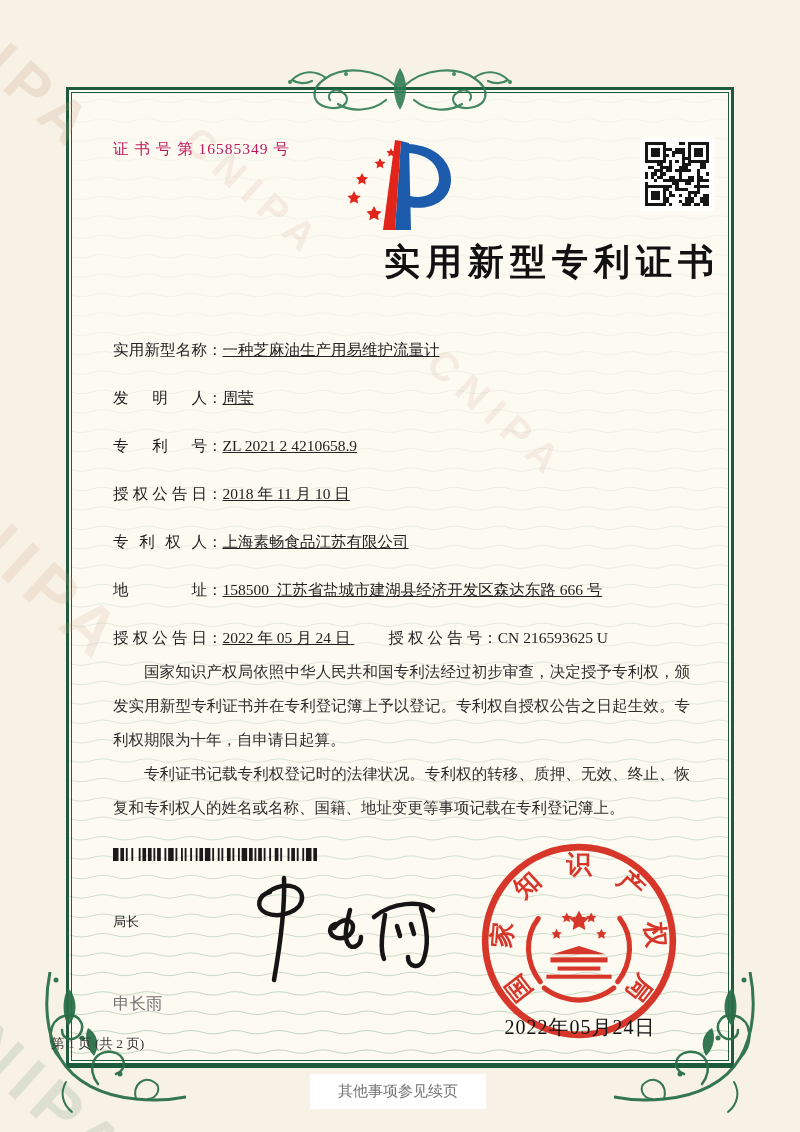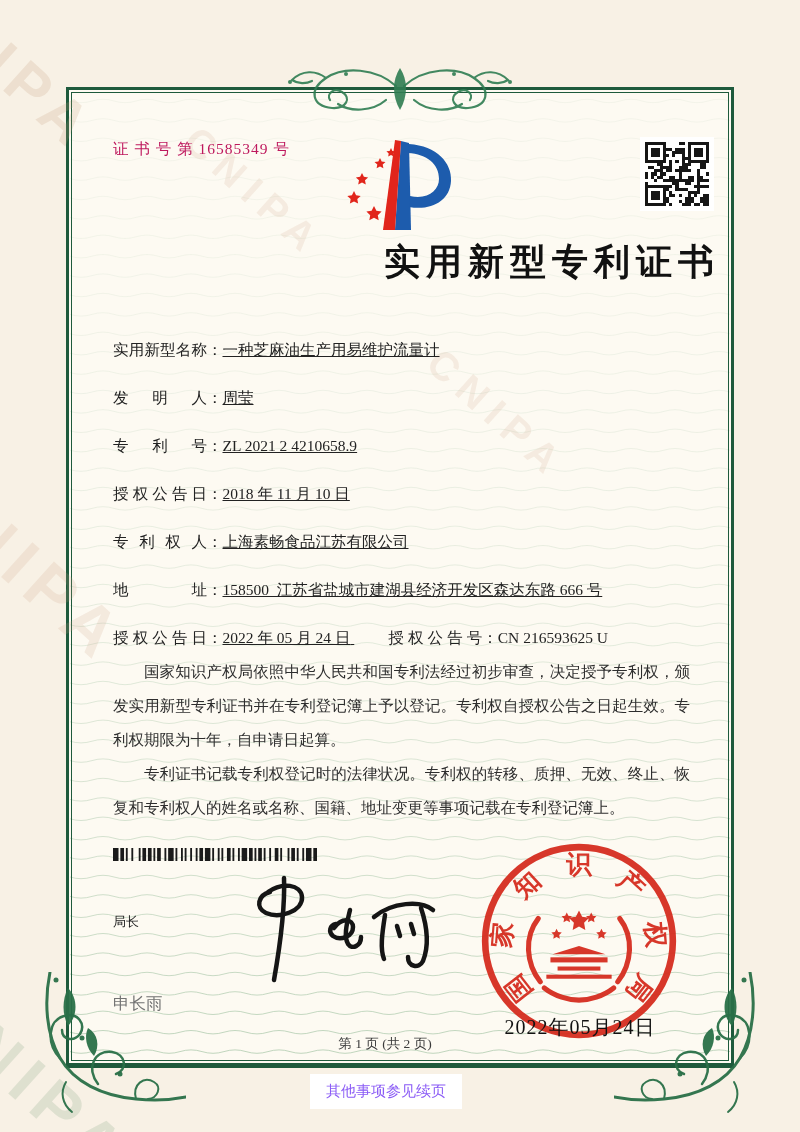--- a/index.html
+++ b/index.html
@@ -56,26 +56,26 @@
   .signer-title{position:absolute;left:113px;top:913px;font-size:13px;color:#222;}
   .signer-name{position:absolute;left:113px;top:946px;font-size:16.5px;color:#737373;margin-top:47px;}
   .signature{position:absolute;left:222px;top:874px;}
   .seal{position:absolute;left:477px;top:839px;opacity:0.93;}
   .sealch{font-size:25px;font-weight:bold;fill:#d5291b;font-family:"Liberation Serif","DejaVu Serif",serif;}
   .seal-date{
     position:absolute;left:494px;top:973px;width:172px;text-align:center;
     font-size:20px;color:#111;letter-spacing:1px;white-space:nowrap;margin-top:41px;
   }
   .page-no{
-    position:absolute;left:66px;top:1035px;width:668px;text-align:center;
+    position:absolute;left:66px;top:1035px;width:668px;text-align:left;
     font-size:13.5px;color:#3a3a3a;transform:translateX(-15px);
   }
   .cont-note{
-    position:absolute;left:310px;top:1074px;width:152px;padding:8px 0;
-    background:#ffffff;text-align:center;font-size:15px;color:#8b5cf6;
+    position:absolute;left:310px;top:1074px;width:152px;padding:8px 12px;
+    background:#ffffff;text-align:center;font-size:15px;color:#737373;
     white-space:nowrap;
   }
   .ornament{position:absolute;pointer-events:none;}
 </style>
 </head>
 <body>
 
 <div class="page">
 
   <div class="wm wm1">CNIPA</div>

